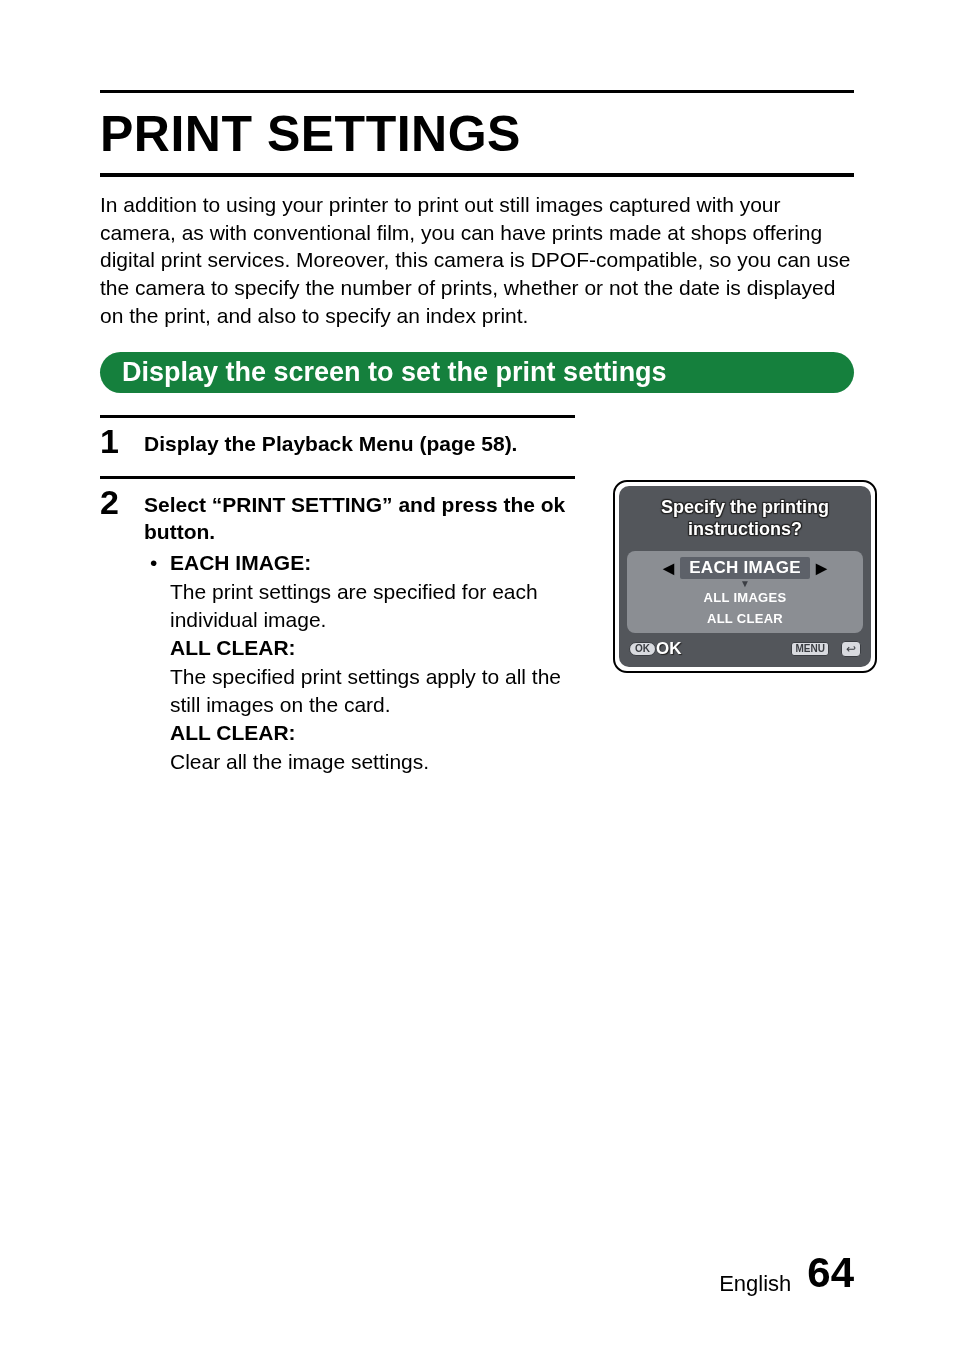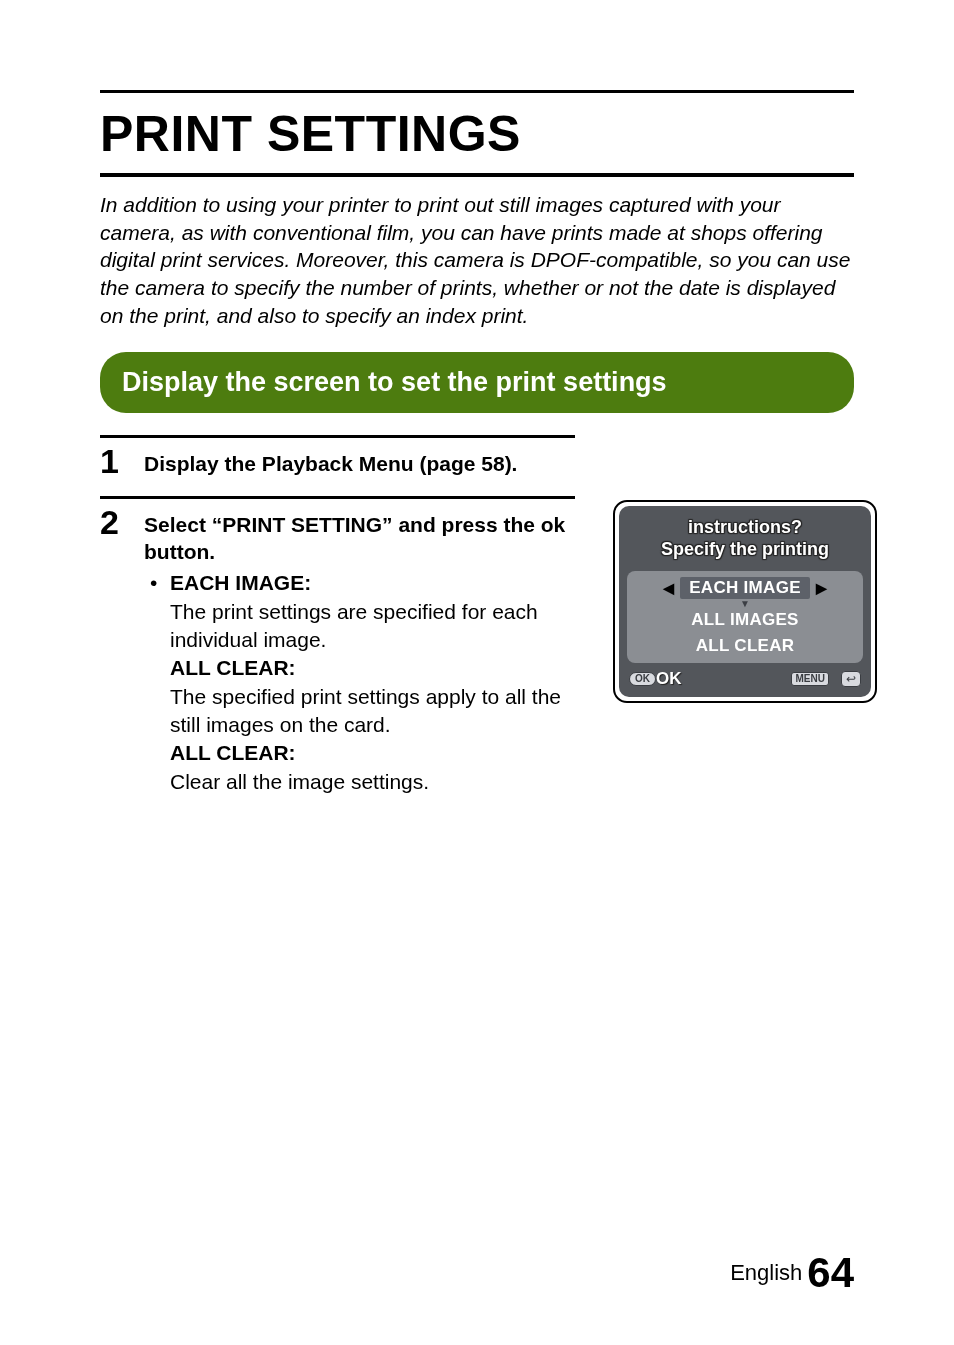--- a/index.html
+++ b/index.html
@@ -27,27 +27,26 @@
       margin-bottom: 10px;
     }
     .title-rule {
       border-top: 4px solid #000;
       margin-bottom: 14px;
     }
     .intro-text {
       font-size: 21px;
       line-height: 1.32;
       margin-bottom: 22px;
-      font-style: italic;
     }
     .section-bar {
-      background: #4d7c0f;
+      background: #15803d;
       color: #ffffff;
       border-radius: 26px;
-      padding: 15px 22px;
+      padding: 5px 22px;
       font-size: 27px;
       font-weight: bold;
       margin-bottom: 22px;
     }
     .step-block {
       border-top: 3px solid #000;
       padding-top: 6px;
       display: flex;
       margin-bottom: 18px;
     }
@@ -158,21 +157,21 @@
       font-size: 17px;
       font-weight: bold;
       padding: 1px 8px;
       border-radius: 2px;
       text-align: center;
       min-width: 130px;
       letter-spacing: 0.3px;
     }
     .cs-option-plain {
       color: #fff;
-      font-size: 17px;
+      font-size: 13px;
       font-weight: bold;
       padding: 1px 8px;
       text-align: right;
       letter-spacing: 0.3px;
     }
     .down-caret {
       text-align: center;
       color: #3b3e44;
       font-size: 10px;
       line-height: 6px;
@@ -229,22 +228,22 @@
       padding: 1px 4px;
       font-size: 12px;
       line-height: 1;
       color: #3a3d42;
     }
     .page-footer {
       position: absolute;
       bottom: 48px;
       right: 100px;
       display: flex;
-      align-items: center;
-      gap: 5px;
+      align-items: flex-end;
+      gap: 16px;
     }
     .footer-lang {
       font-size: 22px;
     }
     .footer-num {
       font-size: 42px;
       font-weight: bold;
     }
   </style>
 </head>
@@ -286,22 +285,22 @@
             <div class="desc">Clear all the image settings.</div>
           </div>
         </div>
       </div>
     </div>
   </div>
 
   <div class="right-col">
     <div class="camera-screen">
       <div class="camera-inner">
+        <div class="cs-title-line">Specify the printing</div>
         <div class="cs-title-line">instructions?</div>
-        <div class="cs-title-line">Specify the printing</div>
 
         <div class="cs-options">
           <div class="cs-option-row">
             <span class="nav-arrow">◀</span>
             <span class="cs-option">EACH IMAGE</span>
             <span class="nav-arrow-right">▶</span>
           </div>
           <div class="down-caret">▼</div>
           <div class="cs-option-row">
             <span class="cs-option-plain">ALL IMAGES</span>

